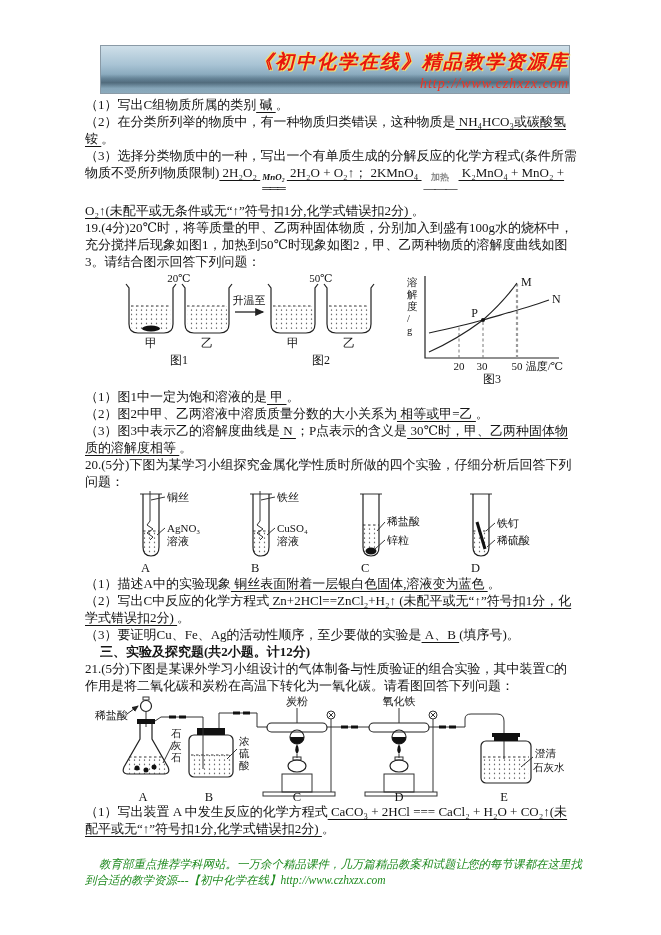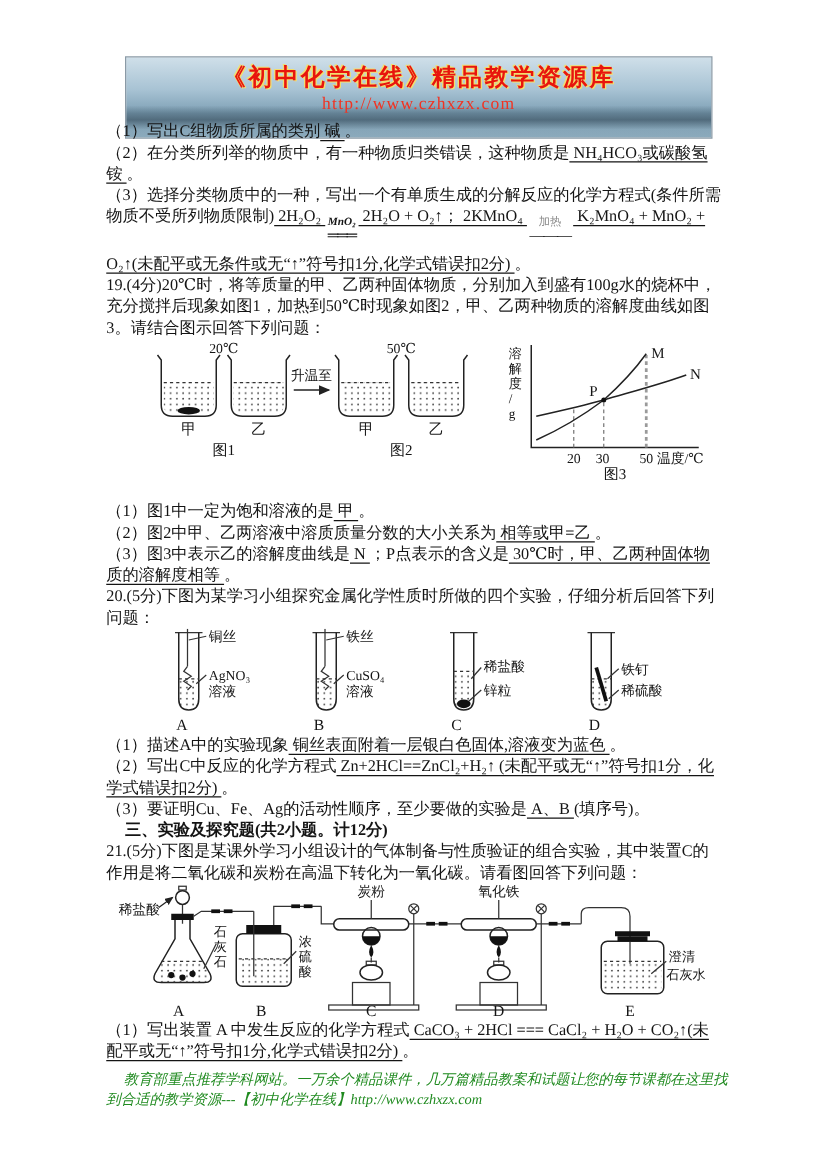--- a/index.html
+++ b/index.html
@@ -1,40 +1,40 @@
 <!DOCTYPE html>
 <html><head>
 <meta charset="utf-8">
 <style>
   html,body{margin:0;padding:0;background:#ffffff;}
   .page{position:relative;width:661px;height:935px;background:#ffffff;overflow:hidden;
         font-family:"Liberation Serif","DejaVu Serif",serif;font-size:13px;color:#141414;}
   
-  .banner{position:absolute;left:100px;top:45px;width:470px;height:66px;
+  .banner{position:absolute;left:100px;top:45px;width:470px;height:49px;
           background:
             linear-gradient(180deg, rgba(60,80,95,0) 60%, rgba(40,60,75,.55) 78%, rgba(120,150,170,.35) 90%),
             linear-gradient(180deg,#cfdfe9 0%,#a8c3d4 40%,#7d9fb4 70%,#96b5c6 100%);
-          border:1px solid #8a9aa6;box-sizing:border-box;text-align:center;}
+          border:1px solid #8a9aa6;box-sizing:border-box;text-align:right;font-style:italic;}
   .banner-title{margin-top:3px;font-size:19px;font-weight:bold;letter-spacing:2px;color:#e8150d;
                 text-shadow:1px 1px 0 #f3df6e, -1px -1px 0 #f3df6e;}
   .banner-url{margin-top:1px;font-size:14px;color:#f13322;letter-spacing:1px;}
   
   .content{position:absolute;left:85px;top:96px;width:492px;line-height:17px;}
   .para{margin:0;}
   .u{text-decoration:underline;text-underline-offset:3px;}
   .b{font-weight:bold;margin-left:15px;}
   .cond{display:inline-flex;flex-direction:column;align-items:center;vertical-align:-3px;
         line-height:1;margin:8px 2px;text-align:right;}
   .cond.u{text-decoration:none;}
   .cond .top{font-size:9px;font-weight:bold;font-style:italic;line-height:1;}
-  .cond .top.gray{color:#8a8a8a;font-style:normal;font-weight:normal;}
+  .cond .top.gray{color:#8a8a8a;font-style:normal;font-weight:bold;}
   .cond .bot{font-size:12px;line-height:1;letter-spacing:-1px;}
   
   .figrow{display:flex;align-items:flex-start;}
-  .fig19{margin:2px 0 16px 20px;gap:10px;}
+  .fig19{margin:2px 0 4px 20px;gap:10px;}
   .figtubes{margin:1px 0 0 28px;}
   .figapp{margin:1px 0 0 8px;}
   svg{display:block;}
   svg text{font-family:"Liberation Serif","DejaVu Serif",serif;fill:#141414;}
   .ln{stroke:#222;stroke-width:1.2;fill:none;}
   .lnthin{stroke:#333;stroke-width:1;fill:none;}
   .dash{stroke:#333;stroke-width:1;stroke-dasharray:2.5,2.5;fill:none;}
   .guide{stroke:#777;stroke-width:1;stroke-dasharray:3,2.5;fill:none;}
   .guide2{stroke:#9a9a9a;stroke-width:2.2;stroke-dasharray:3,2.5;fill:none;}
   .blk{fill:#111;}

